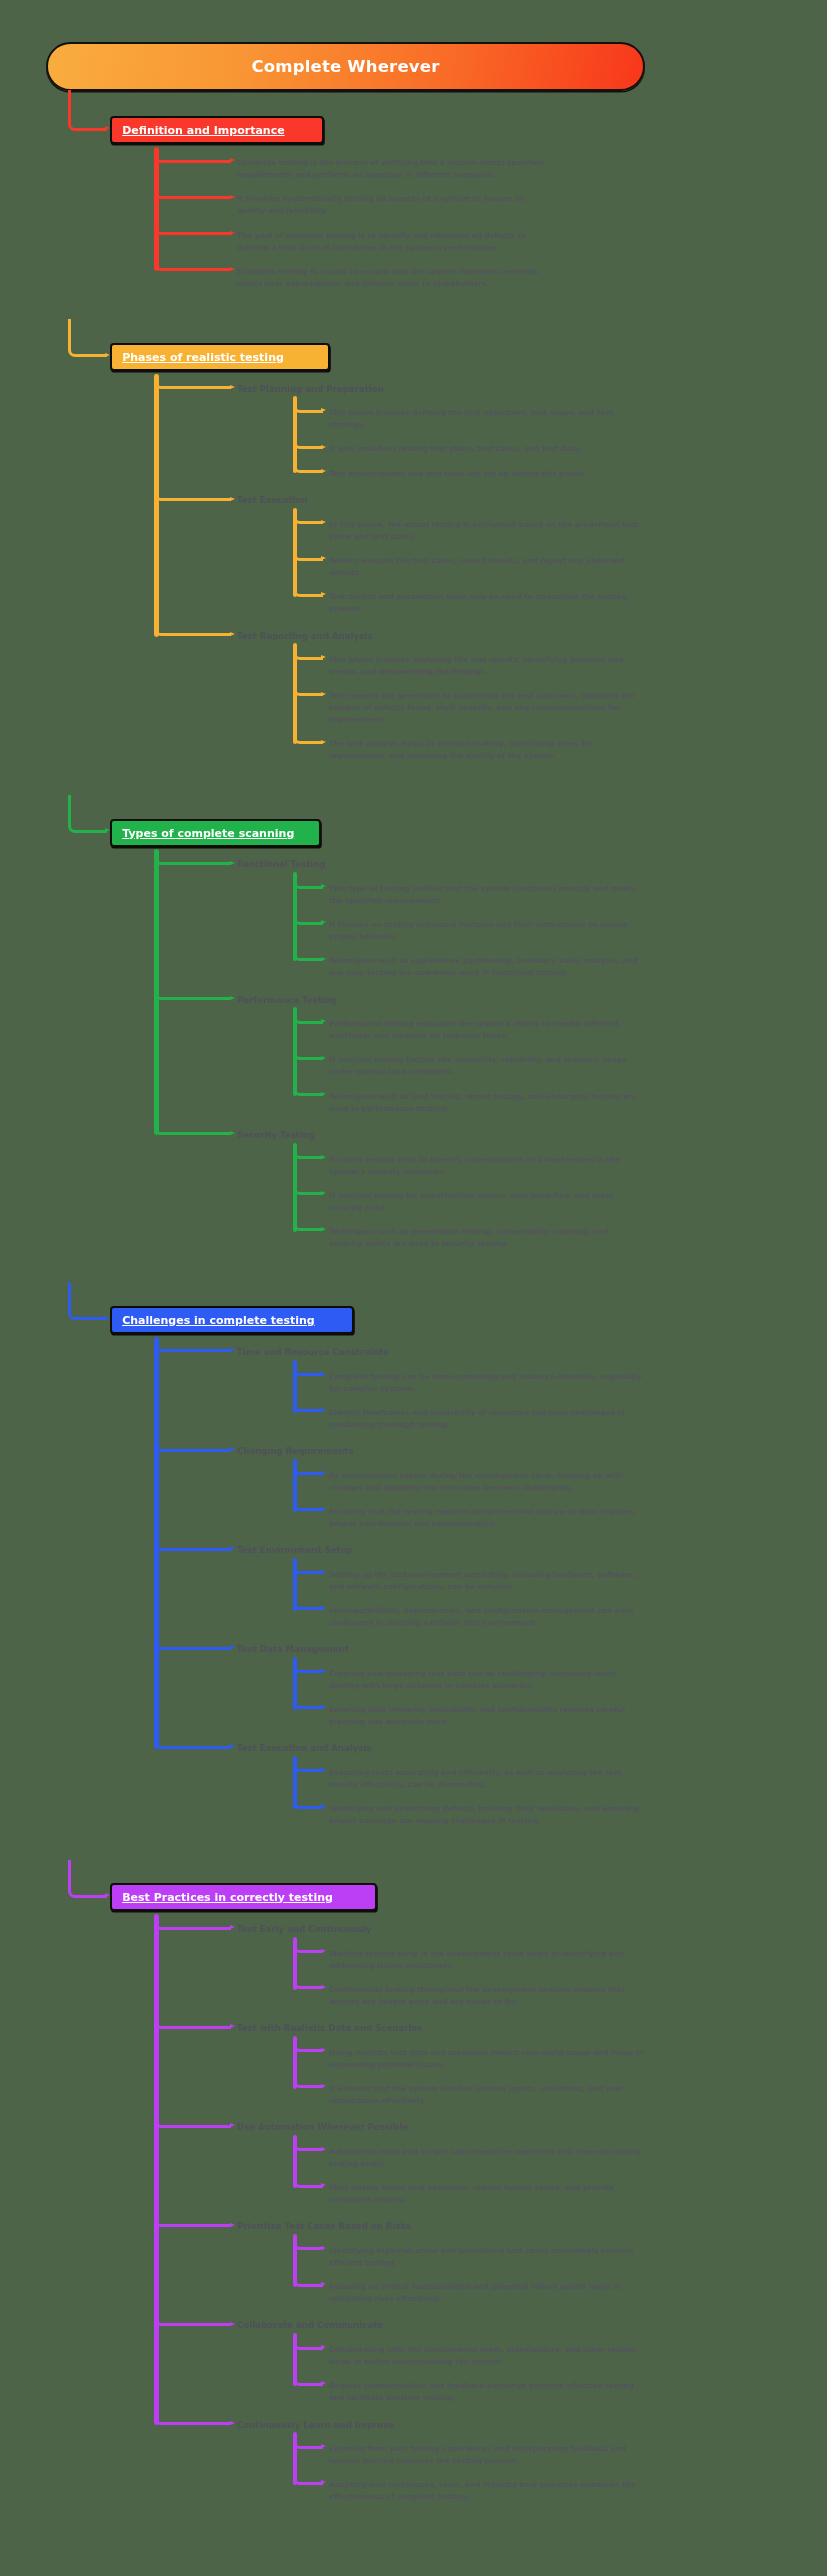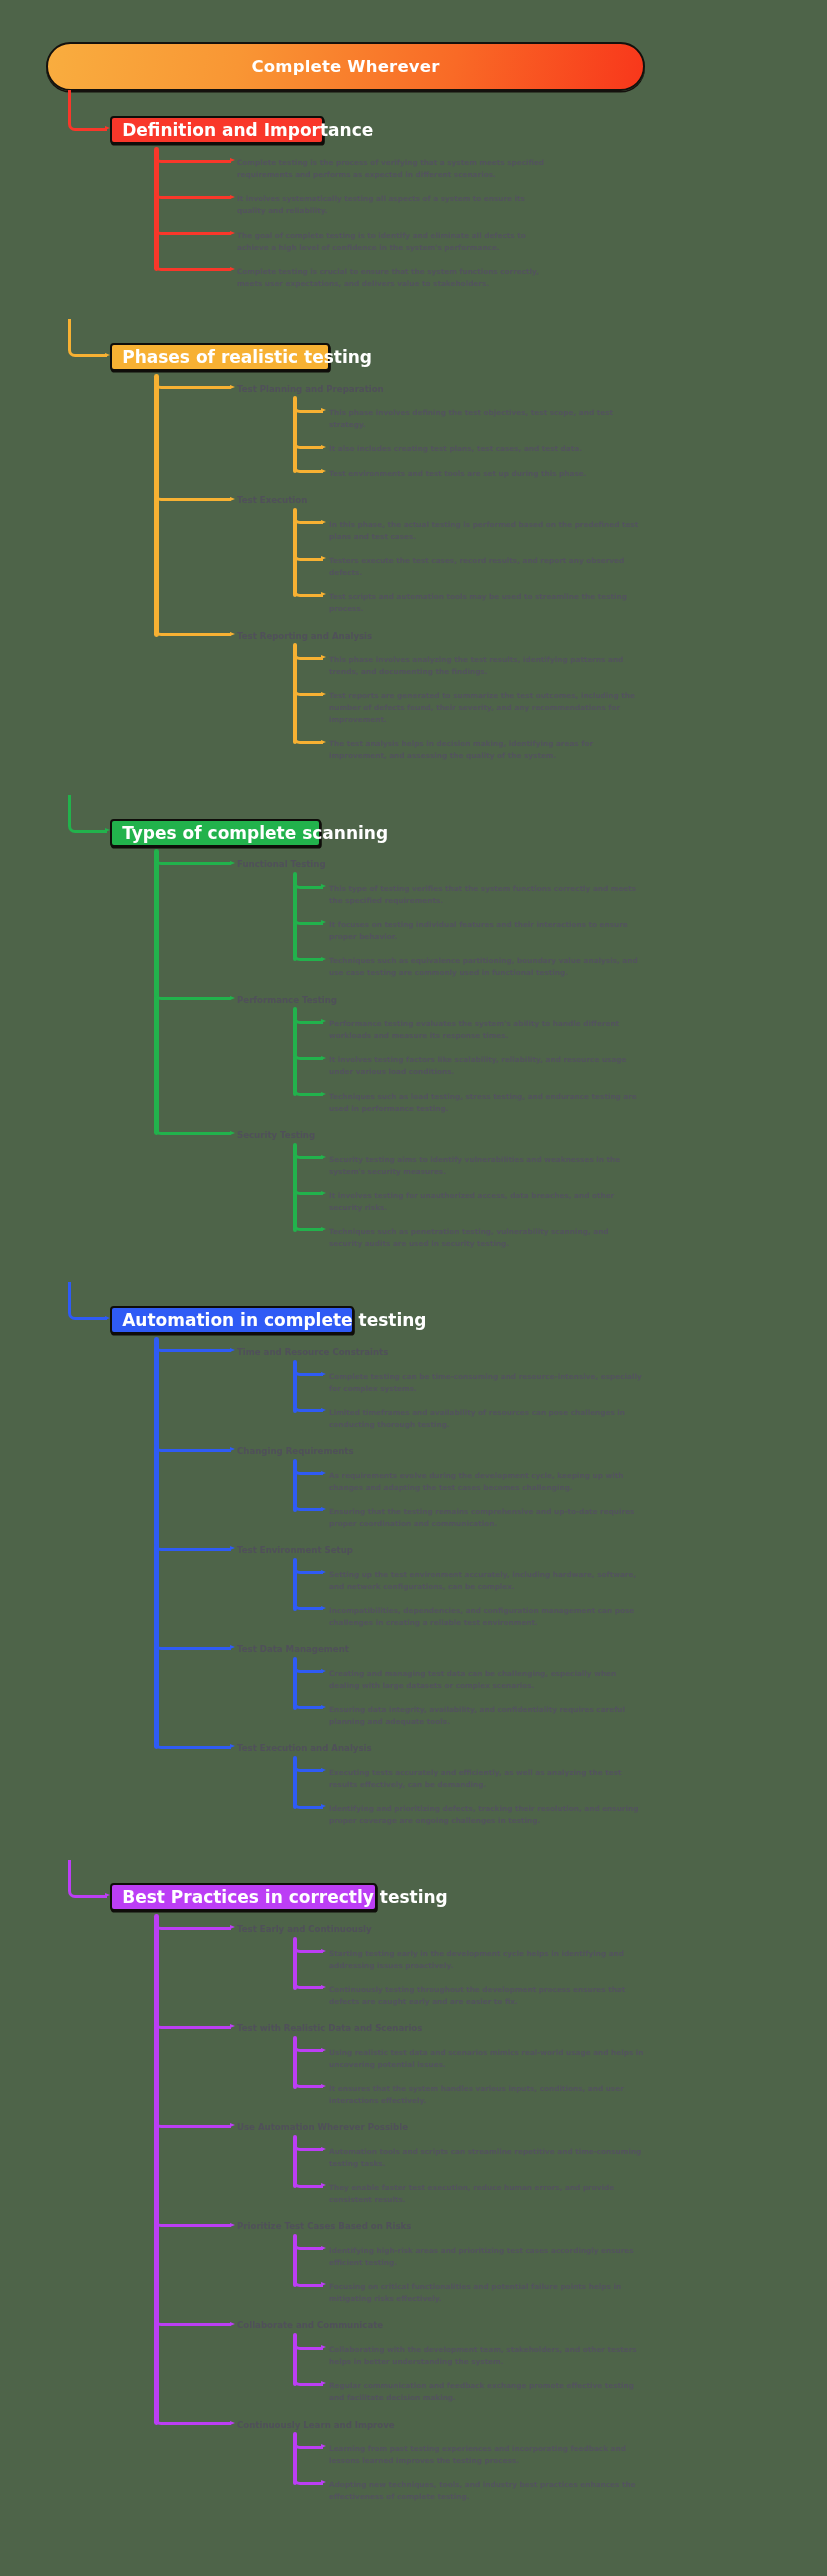--- a/index.html
+++ b/index.html
@@ -45,24 +45,25 @@
     border: 2.4px solid #0f0d0a;
     border-radius: 3.9px;
     height: 28px;
     display: flex;
     align-items: center;
     padding: 0 10.2px;
     box-shadow: 0.8px 1.6px 0 #0f0d0a;
   }
   .branch-box .branch-label {
     color: #ffffff;
-    font-size: 17px;
+    font-size: 11px;
     font-weight: bold;
     white-space: nowrap;
     font-family: "DejaVu Sans", sans-serif;
+    text-decoration: underline;
   }
 
   
   .sub-node {
     position: absolute;
     color: #50505a;
     font-size: 8.6px;
     font-weight: 600;
     white-space: nowrap;
     font-family: "DejaVu Sans", sans-serif;
@@ -301,21 +302,21 @@
       <div class="leaf-node" style="left: 329px; top: 955px; width: 315px;">Techniques such as equivalence partitioning, boundary value analysis, and use case testing are commonly used in functional testing.</div>
       <div class="sub-node" style="left: 237px; top: 995px;">Performance Testing</div>
       <div class="leaf-node" style="left: 329px; top: 1018px; width: 315px;">Performance testing evaluates the system's ability to handle different workloads and measure its response times.</div>
       <div class="leaf-node" style="left: 329px; top: 1054px; width: 315px;">It involves testing factors like scalability, reliability, and resource usage under various load conditions.</div>
       <div class="leaf-node" style="left: 329px; top: 1091px; width: 315px;">Techniques such as load testing, stress testing, and endurance testing are used in performance testing.</div>
       <div class="sub-node" style="left: 237px; top: 1130px;">Security Testing</div>
       <div class="leaf-node" style="left: 329px; top: 1154px; width: 315px;">Security testing aims to identify vulnerabilities and weaknesses in the system's security measures.</div>
       <div class="leaf-node" style="left: 329px; top: 1190px; width: 315px;">It involves testing for unauthorized access, data breaches, and other security risks.</div>
       <div class="leaf-node" style="left: 329px; top: 1226px; width: 315px;">Techniques such as penetration testing, vulnerability scanning, and security audits are used in security testing.</div>
       <div class="branch-box" style="left: 110px; top: 1306px; width: 244px; background: rgb(47, 91, 245);">
-        <div class="branch-label">Automation in complete testing</div>
+        <div class="branch-label">Challenges in complete testing</div>
       </div>
       <div class="sub-node" style="left: 237px; top: 1347px;">Time and Resource Constraints</div>
       <div class="leaf-node" style="left: 329px; top: 1371px; width: 315px;">Complete testing can be time-consuming and resource-intensive, especially for complex systems.</div>
       <div class="leaf-node" style="left: 329px; top: 1407px; width: 315px;">Limited timeframes and availability of resources can pose challenges in conducting thorough testing.</div>
       <div class="sub-node" style="left: 237px; top: 1446px;">Changing Requirements</div>
       <div class="leaf-node" style="left: 329px; top: 1470px; width: 315px;">As requirements evolve during the development cycle, keeping up with changes and adapting the test cases becomes challenging.</div>
       <div class="leaf-node" style="left: 329px; top: 1506px; width: 315px;">Ensuring that the testing remains comprehensive and up-to-date requires proper coordination and communication.</div>
       <div class="sub-node" style="left: 237px; top: 1545px;">Test Environment Setup</div>
       <div class="leaf-node" style="left: 329px; top: 1569px; width: 315px;">Setting up the test environment accurately, including hardware, software, and network configurations, can be complex.</div>
       <div class="leaf-node" style="left: 329px; top: 1605px; width: 315px;">Incompatibilities, dependencies, and configuration management can pose challenges in creating a reliable test environment.</div>

